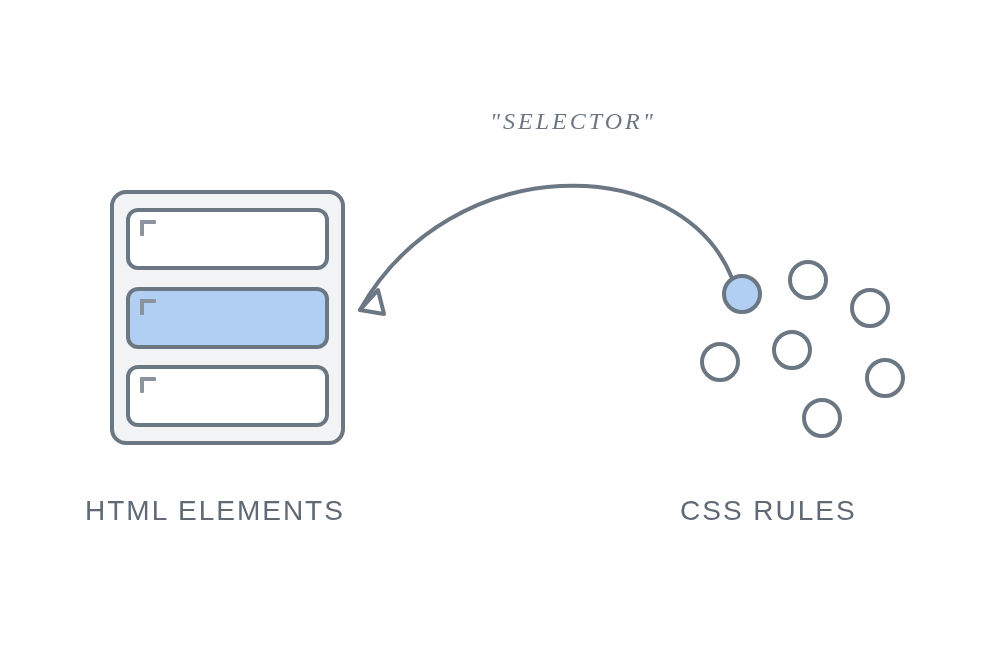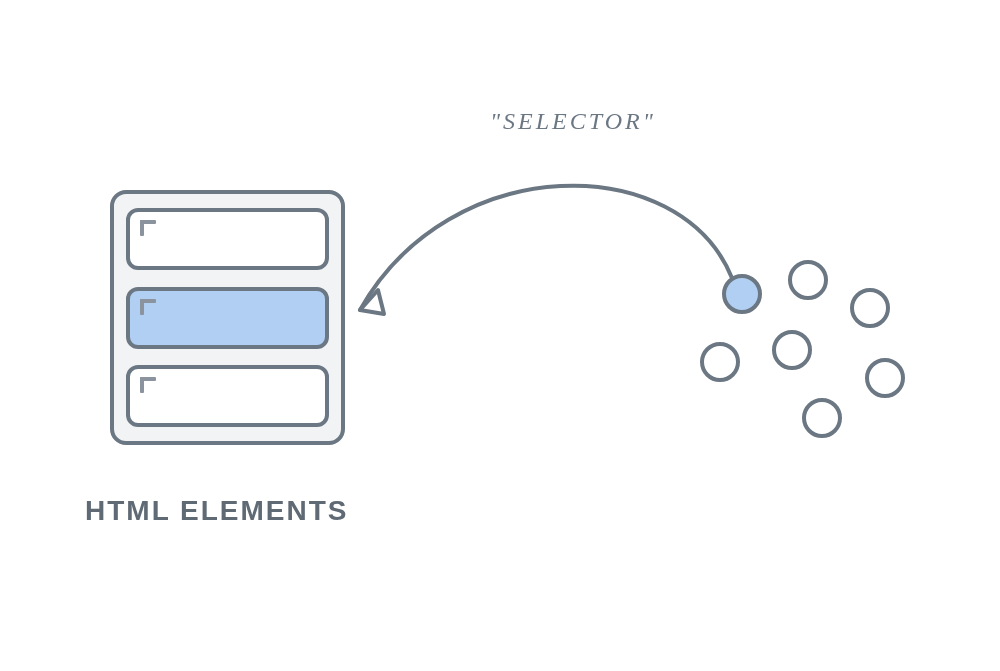--- a/index.html
+++ b/index.html
@@ -59,21 +59,21 @@
     top: 8px;
     width: 16px;
     height: 4px;
     background: #8a939e;
     border-radius: 1px;
   }
 
   
   .label {
     position: absolute;
-    font-weight: 700;
+    font-weight: 400;
     color: #5f6a75;
     letter-spacing: 2px;
     font-size: 28px;
     white-space: nowrap;
   }
   .label-left {
     left: 85px;
     top: 495px;
   }
   .label-right {
@@ -134,20 +134,21 @@
       <div class="tick-h"></div>
     </div>
     <div class="row">
       <div class="tick-v"></div>
       <div class="tick-h"></div>
     </div>
   </div>
 
   <div class="label label-left">HTML ELEMENTS</div>
 
+  <div class="label label-right">CSS RULES</div>
 
   <div id="circles-container">
       <div class="circle selected" style="left: 722px; top: 274px;"></div>
       <div class="circle" style="left: 788px; top: 260px;"></div>
       <div class="circle" style="left: 850px; top: 288px;"></div>
       <div class="circle" style="left: 700px; top: 342px;"></div>
       <div class="circle" style="left: 772px; top: 330px;"></div>
       <div class="circle" style="left: 865px; top: 358px;"></div>
       <div class="circle" style="left: 802px; top: 398px;"></div>
     </div>

